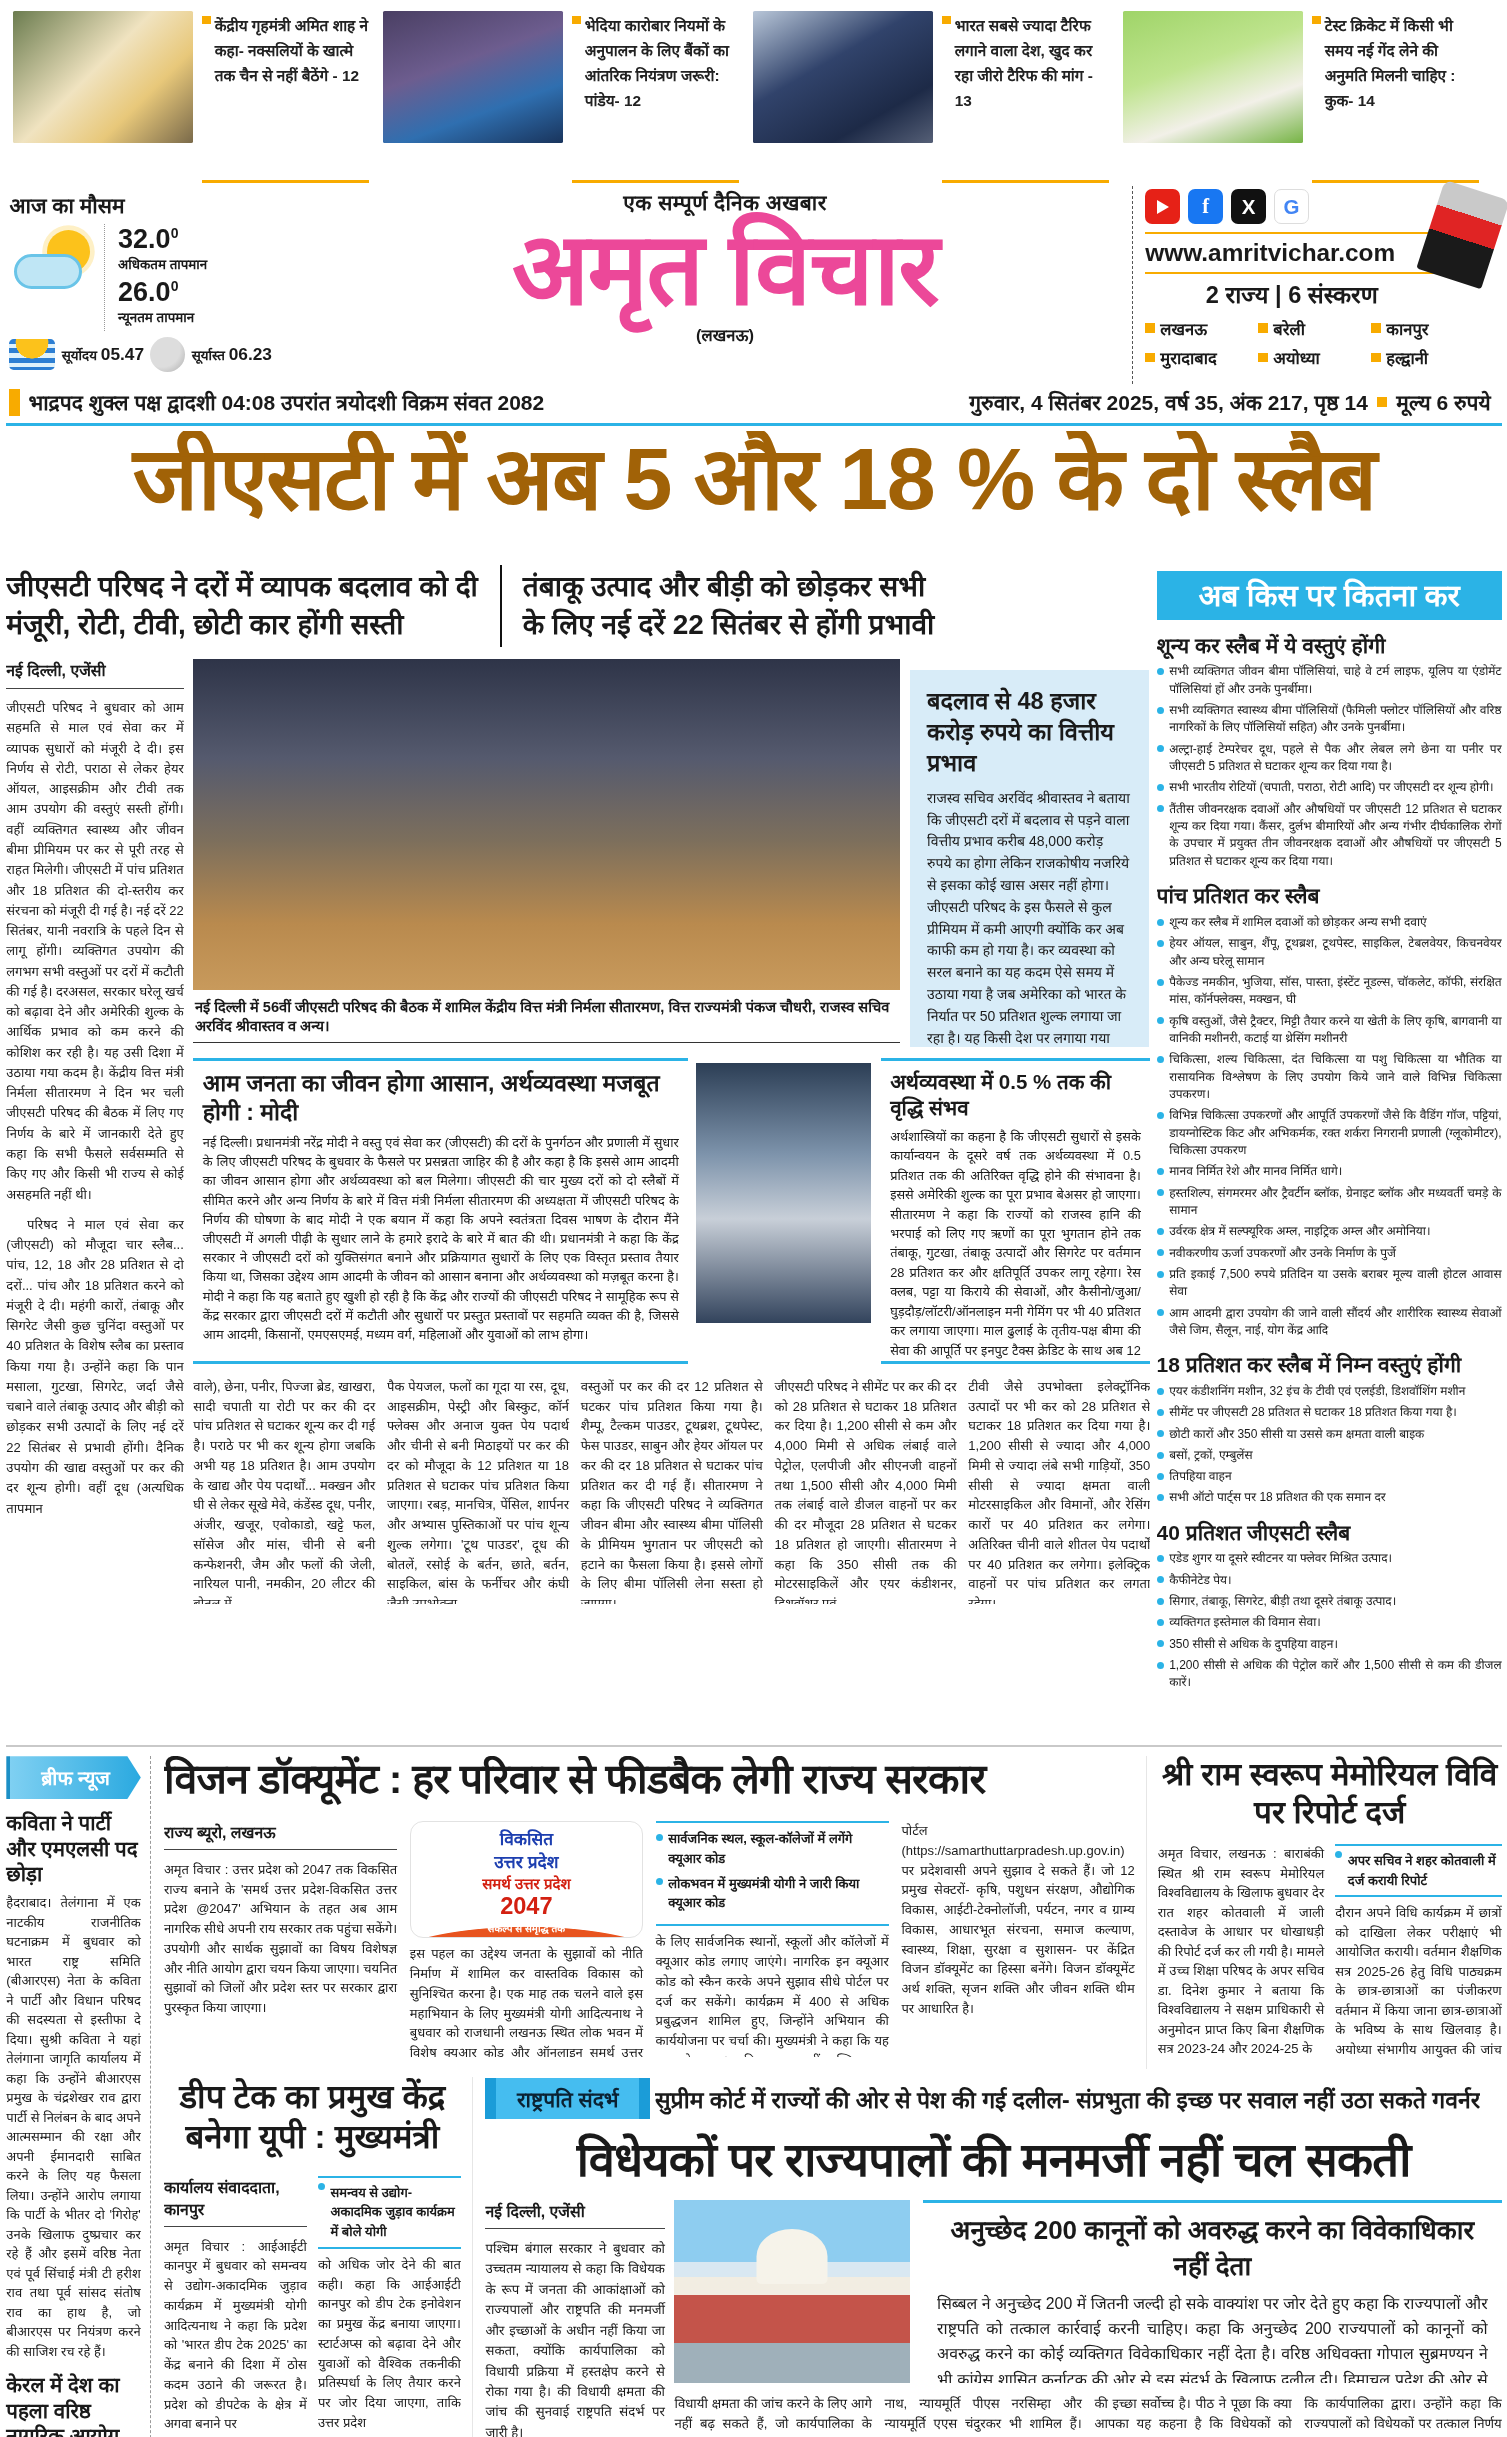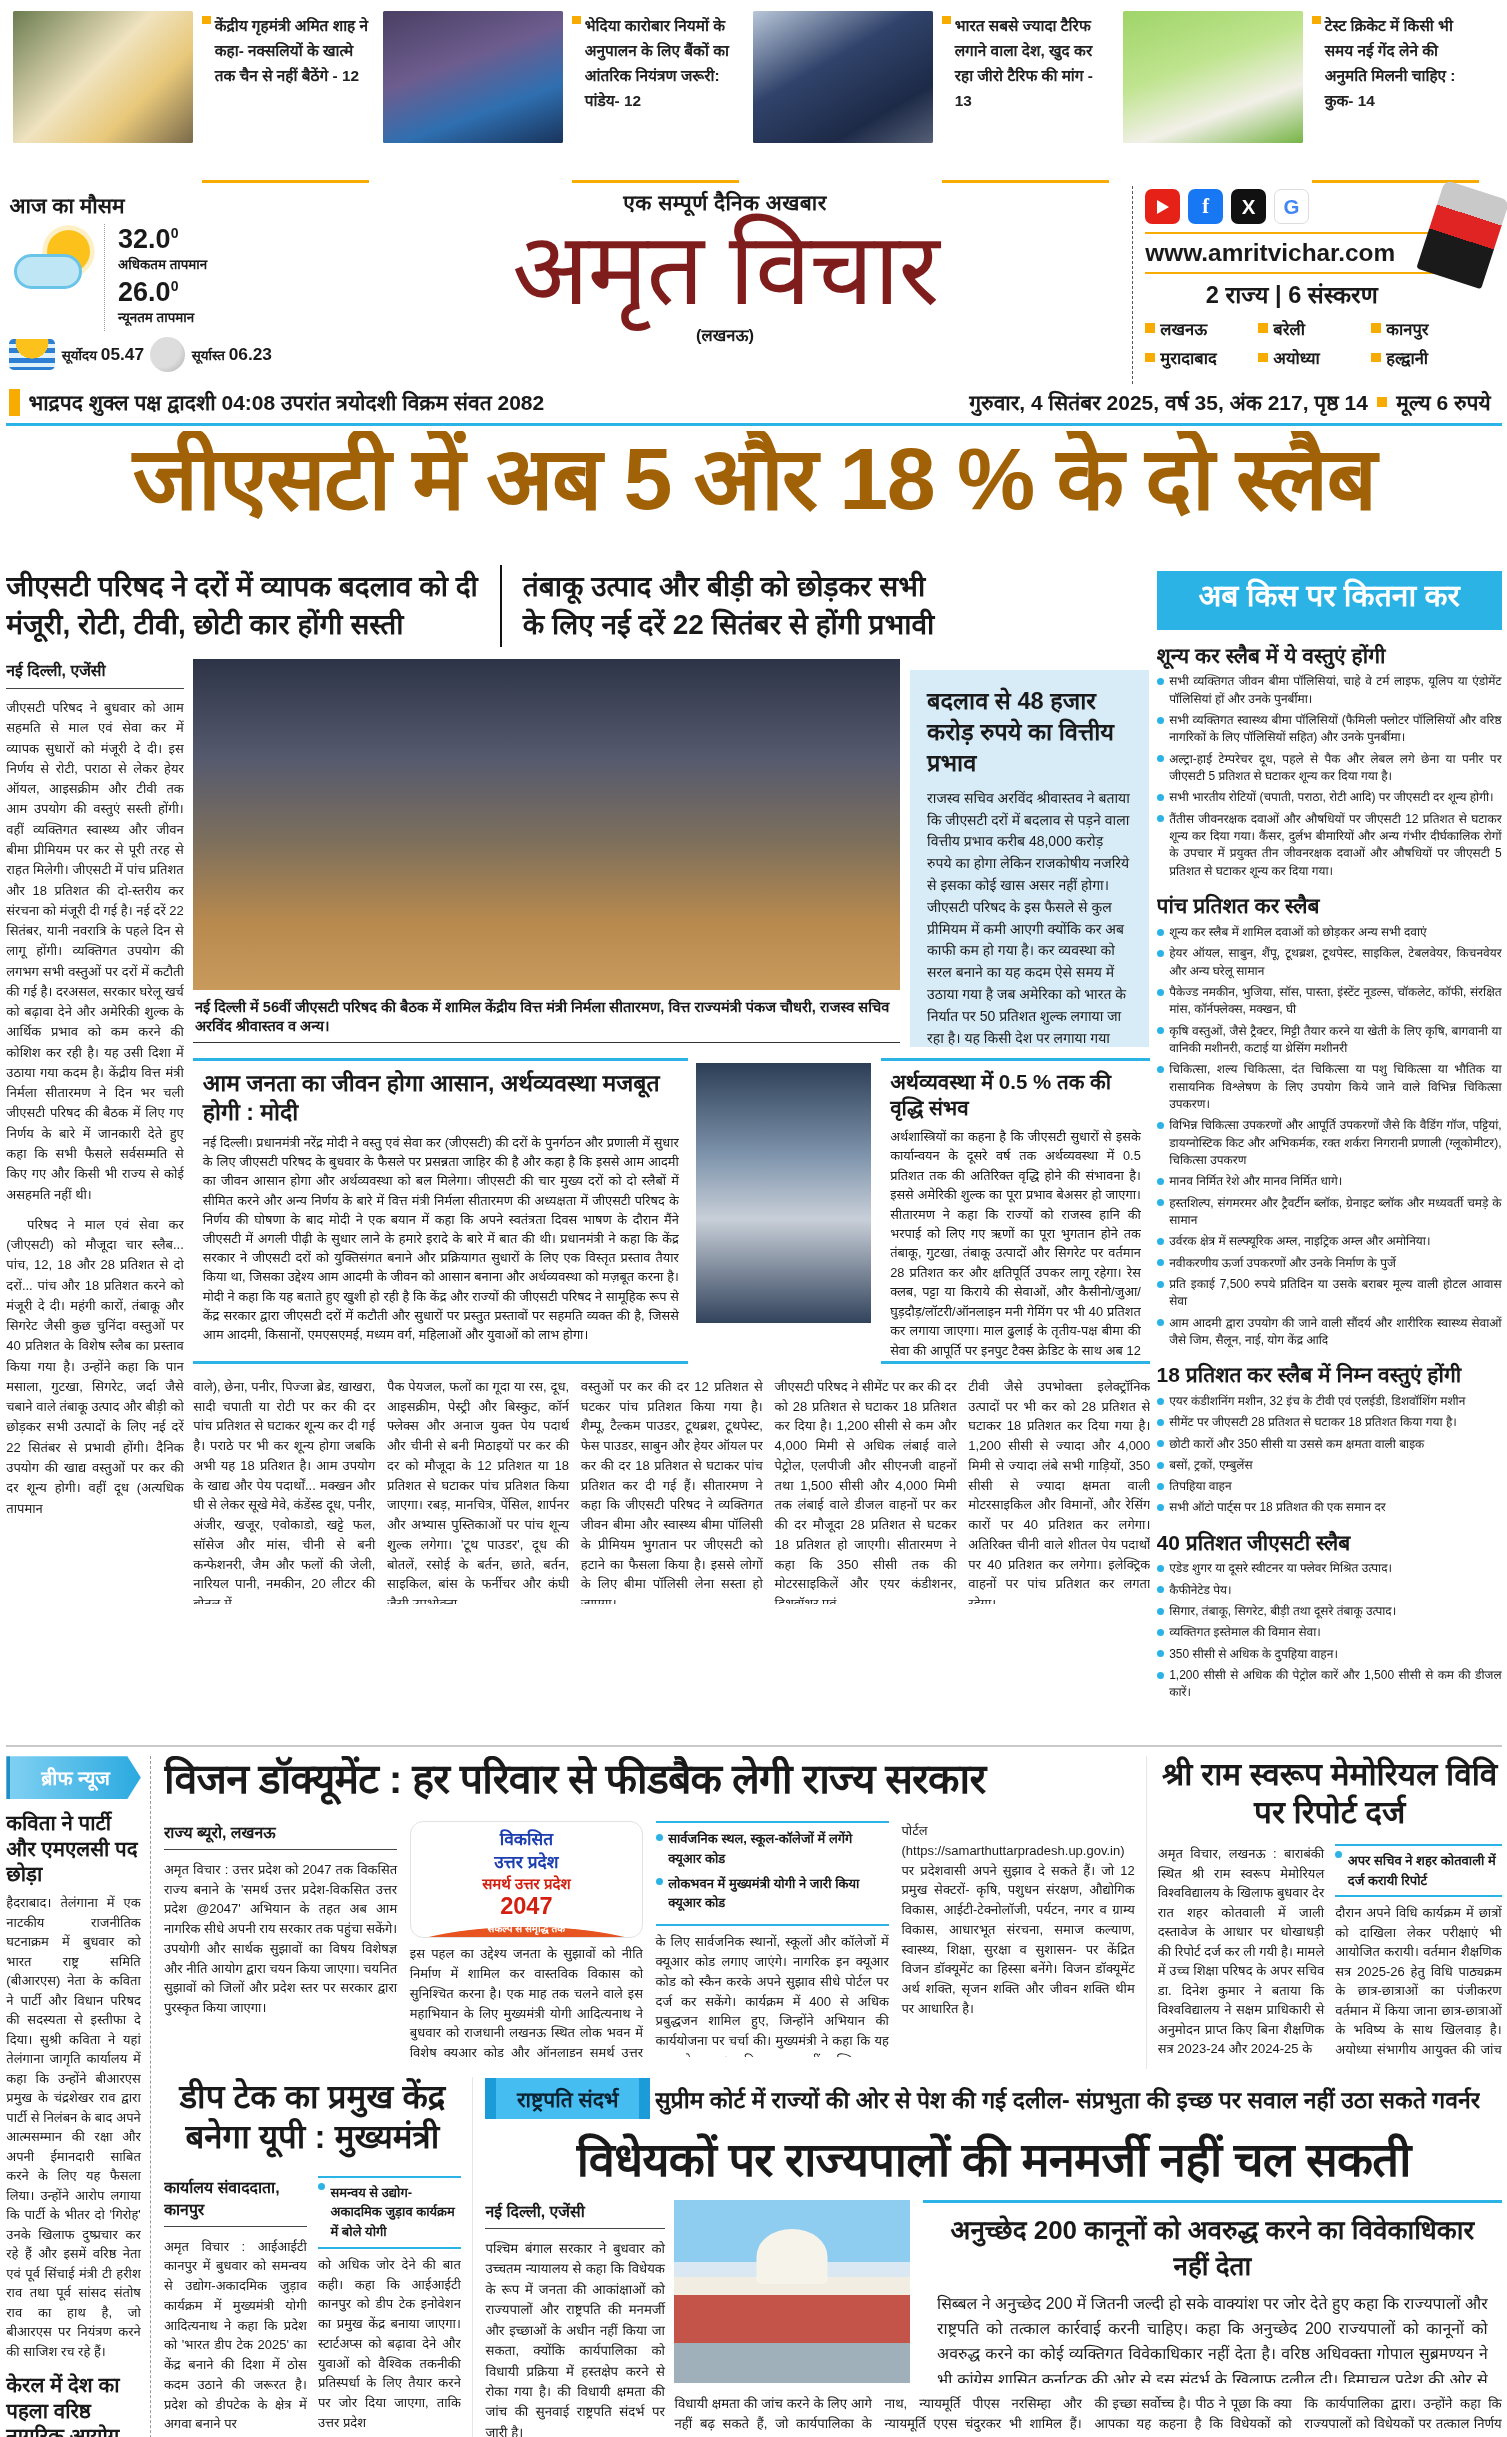--- a/index.html
+++ b/index.html
@@ -33,21 +33,21 @@
   .t-val sup { font-size:14px; }
   .t-lbl { font-size:13.4px; font-weight:bold; margin:0 0 4.7px; }
   .w-sun { display:flex; align-items:center; gap:6.3px; margin-top:6.3px; }
   .sunrise-icon { width:46px; height:31.5px; flex:none; background:radial-gradient(circle at 50% 10%, #fcc21b 0 45%, transparent 46%), repeating-linear-gradient(180deg,#2d7fd3 0 4.7px,#dff2fb 4.7px 9.5px); border-radius:4.7px; }
   .moon-icon { width:35px; height:35px; flex:none; border-radius:50%; background:radial-gradient(circle at 35% 35%, #ddd 0 55%, #aaa 100%); }
   .s-pair { font-size:14px; font-weight:bold; }
   .s-lbl { font-size:13.4px; }
   .s-val { font-size:17.3px; }
   .logo-zone { flex:1; text-align:center; padding-top:1.6px; }
   .tagline { font-size:21px; font-weight:bold; letter-spacing:0.4px; }
-  .logo { font-size:101px; line-height:1.05; font-weight:400; color:#7f1d1d; letter-spacing:-1.6px; }
+  .logo { font-size:101px; line-height:1.05; font-weight:700; color:#ec4899; letter-spacing:-1.6px; }
   .edition { font-size:16.5px; font-weight:bold; margin-top:1.6px; }
   .right-info { width:370px; flex:none; border-left:1.6px dashed #555; padding:3.2px 0 0 12.6px; position:relative; }
   .social-row { display:flex; gap:7.9px; align-items:center; }
   .s-ic { width:35px; height:35px; border-radius:7px; display:inline-flex; align-items:center; justify-content:center; font-size:20.5px; font-weight:bold; color:#fff; }
   .ic-yt { background:#e62117; }
   .ic-yt i { width:0; height:0; border-left:12.6px solid #fff; border-top:7.9px solid transparent; border-bottom:7.9px solid transparent; }
   .ic-fb { background:#1877f2; font-family:"Liberation Serif",serif; }
   .ic-x  { background:#111; }
   .ic-g  { background:#fff; border:0.8px solid #ddd; color:#4285f4; }
   .mic-graphic { position:absolute; right:4.7px; top:1.6px; width:68px; height:93px; background:linear-gradient(180deg,#c9c9c9 0 28%,#e02424 28% 55%,#1a1a1a 55% 100%); border-radius:7.9px 7.9px 3.2px 3.2px; transform:rotate(18deg); }
@@ -90,21 +90,21 @@
   .modi p { font-size:12.8px; line-height:1.5; text-align:justify; }
   .modi-photo { width:175px; height:260px; flex:none; margin:4.7px 7.9px 0; background:linear-gradient(180deg,#2c3e55 0%,#7d93ab 35%,#c8cfd8 60%,#32435c 100%); }
   .economy { flex:1; margin-left:1.6px; }
   .economy h3 { font-size:20.5px; line-height:1.25; margin-bottom:6.3px; }
   .economy p { font-size:12.8px; line-height:1.52; text-align:justify; }
   .cont-row { display:flex; gap:11.8px; margin-top:12.6px; height:227px; overflow:hidden; }
   .cont-col { flex:1; font-size:13px; line-height:1.52; text-align:justify; }
 
   
   .tax-panel { width:345px; flex:none; margin-left:6.3px; height:1174px; overflow:hidden; }
-  .tp-title { background:#2bb3e6; color:#fff; font-size:30px; font-weight:bold; text-align:center; height:59px; line-height:49px; margin-top:12.6px; }
+  .tp-title { background:#2bb3e6; color:#fff; font-size:30px; font-weight:bold; text-align:center; height:49px; line-height:49px; margin-top:12.6px; }
   .tax-panel h3 { font-size:21px; margin:11px 0 4.7px; }
   .tp-item { font-size:12px; line-height:1.45; margin-bottom:3.9px; padding-left:12.6px; position:relative; text-align:justify; }
   .bdot { position:absolute; left:0; top:4.7px; width:7px; height:7px; border-radius:50%; background:#2bb3e6; display:inline-block; }
 
   
   .bottom { display:flex; margin-top:12.6px; border-top:2.4px solid #c9c9c9; padding-top:9.5px; height:788px; }
   .sidebar { width:145px; flex:none; border-right:1.6px dashed #9a9a9a; padding-right:9.5px; display:flex; flex-direction:column; }
   .bn-banner { background:linear-gradient(90deg,#7fd0f2,#2aa9e0); color:#fff; font-size:19.7px; font-weight:bold; text-align:center; padding:7.9px 3.2px; clip-path:polygon(0 0,90% 0,100% 50%,90% 100%,0 100%); border-left:4.7px solid #1b8fc6; }
   .sidebar h4 { font-size:20.5px; line-height:1.25; margin:11px 0 6.3px; }
   .sidebar p { font-size:13px; line-height:1.5; text-align:justify; }

